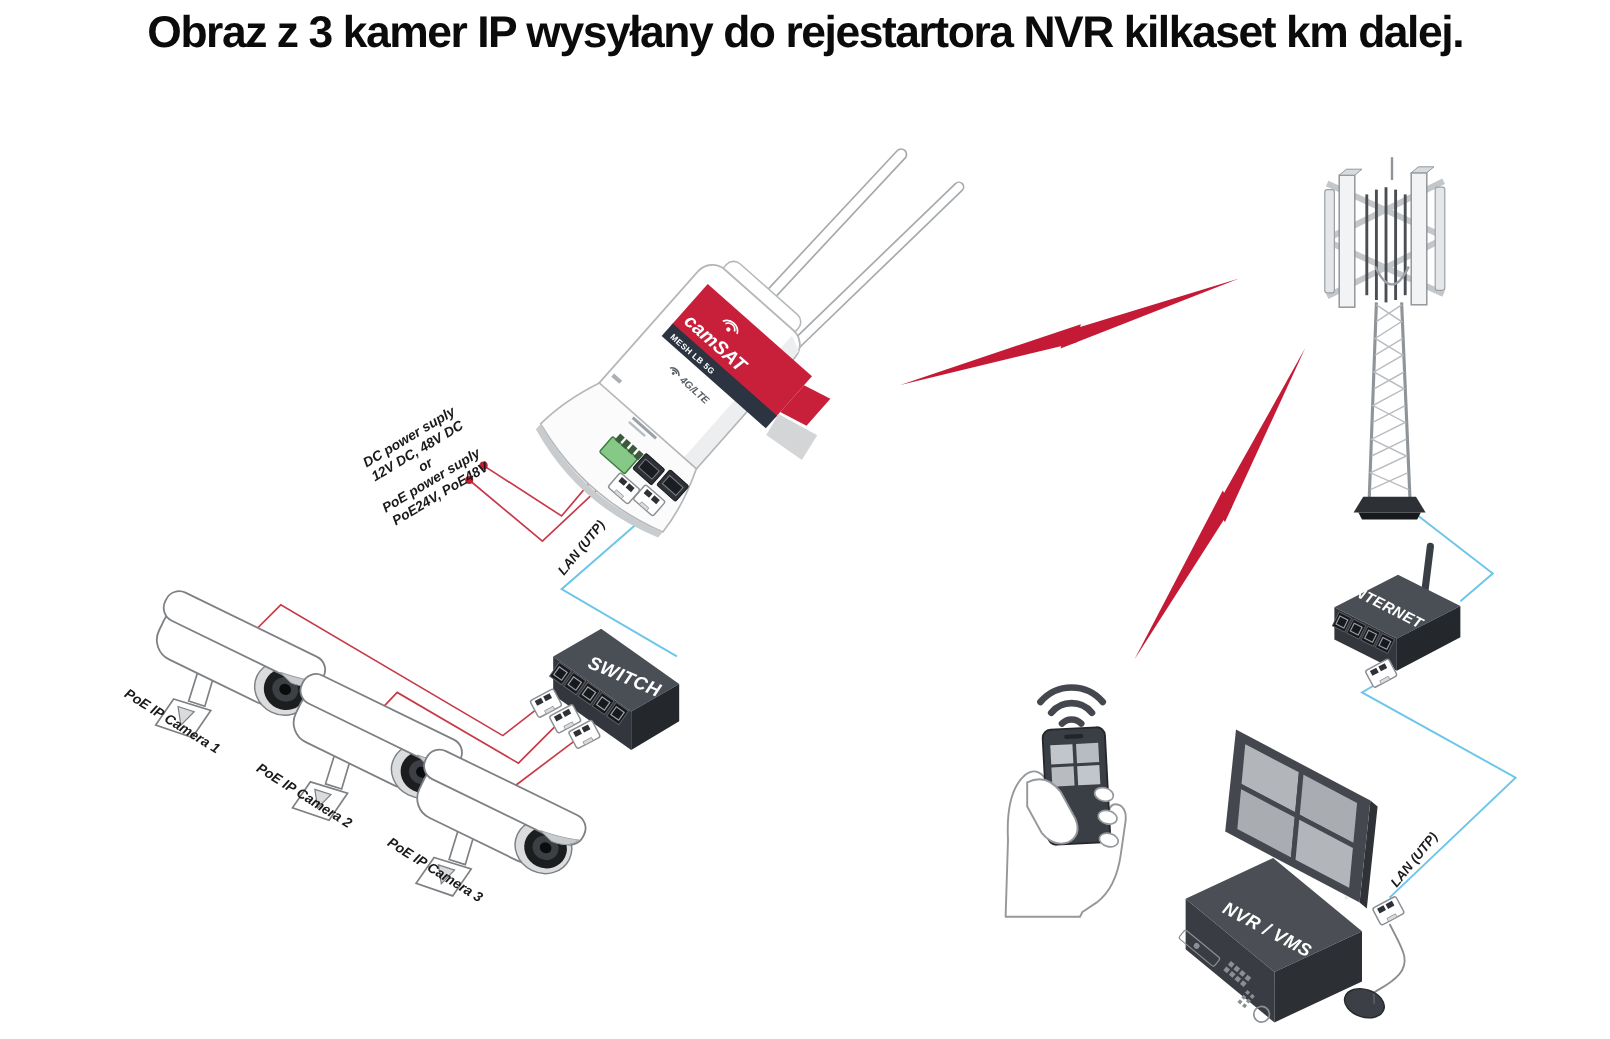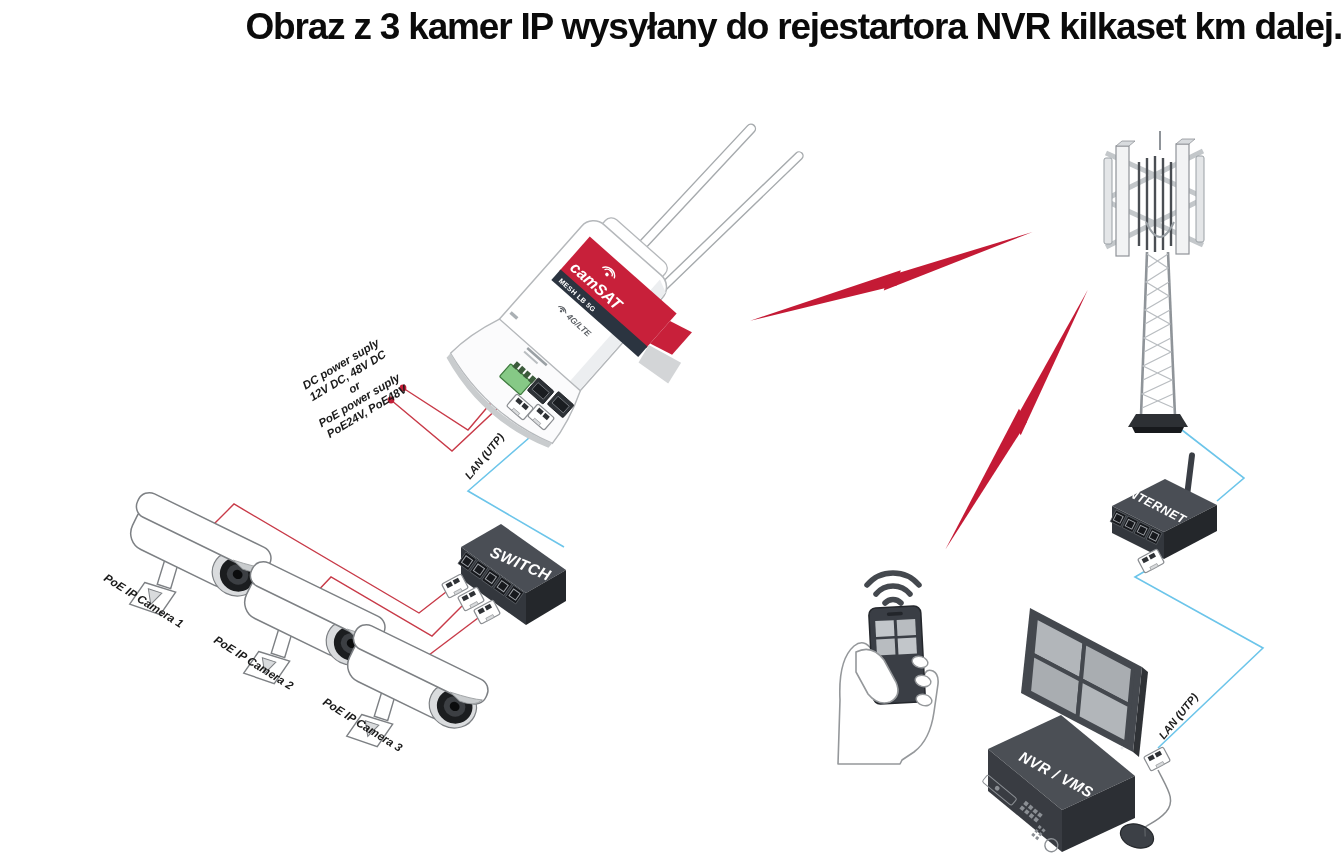--- a/index.html
+++ b/index.html
@@ -1,18 +1,18 @@
 <!DOCTYPE html>
 <html><head>
 <meta charset="utf-8">
 <style>
   html,body{margin:0;padding:0;background:#ffffff;}
   .stage{position:relative;width:1342px;height:866px;background:#ffffff;overflow:hidden;
          font-family:"Liberation Sans",sans-serif;}
-  .title{position:absolute;top:6px;left:0;width:100%;text-align:right;
+  .title{position:absolute;top:6px;left:0;width:100%;text-align:center;
          font-weight:bold;font-size:37px;letter-spacing:-1.2px;color:#0b0b0b;white-space:nowrap;}
   svg text{font-family:"Liberation Sans",sans-serif;}
   .lbl{font-weight:bold;font-style:italic;fill:#1a1a1a;}
 </style>
 </head>
 <body>
 
 <div class="stage">
   <div class="title">Obraz z 3 kamer IP wysyłany do rejestartora NVR kilkaset km dalej.</div>
 

